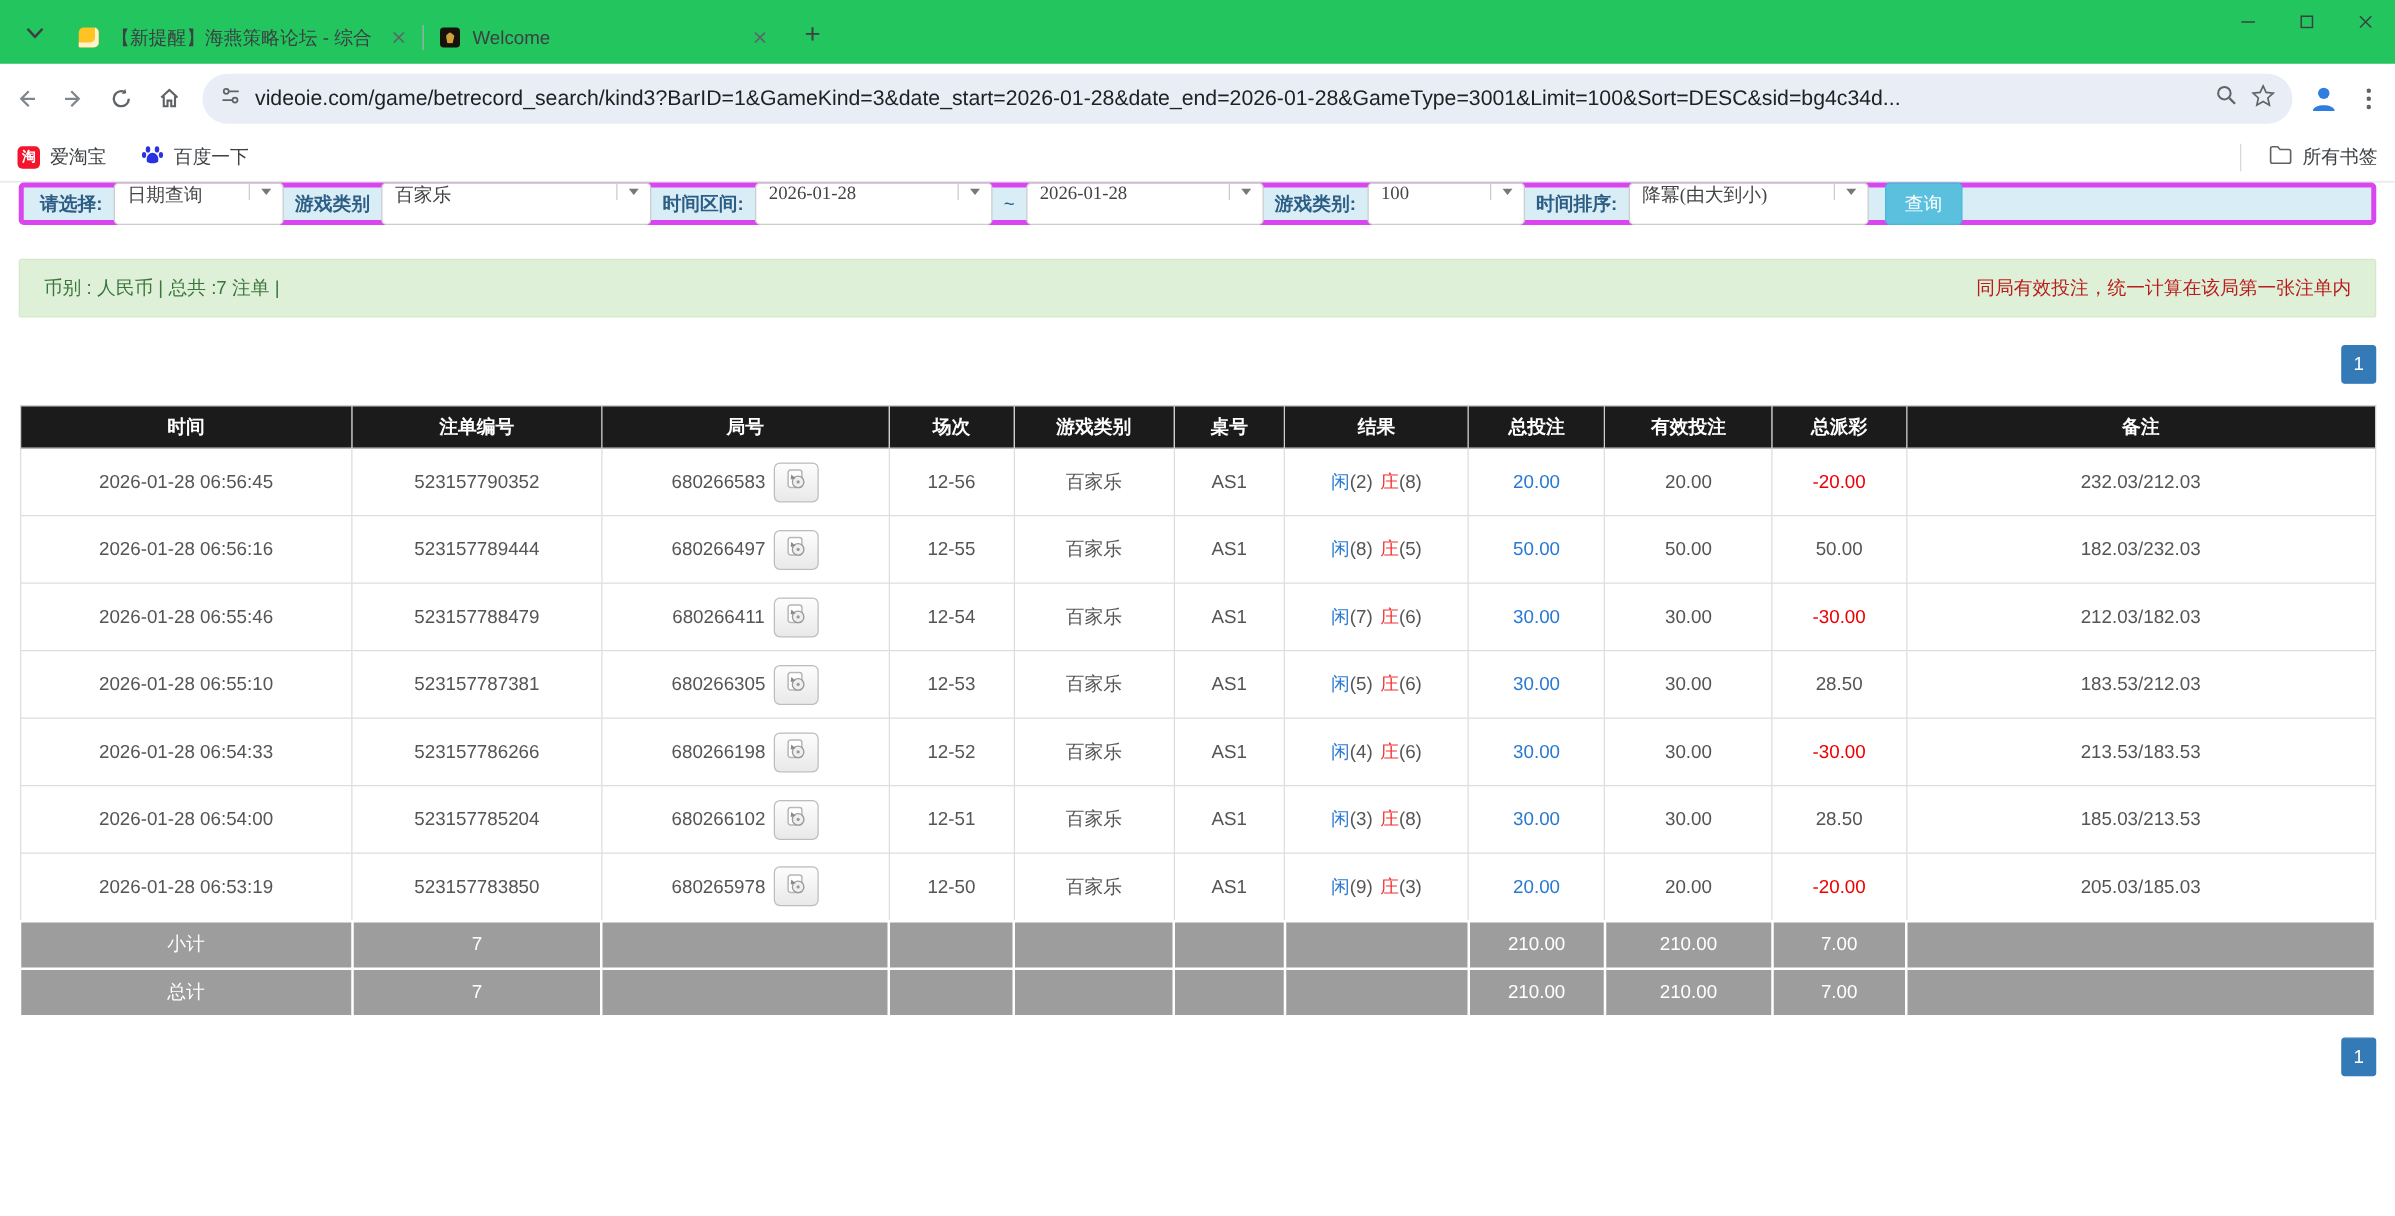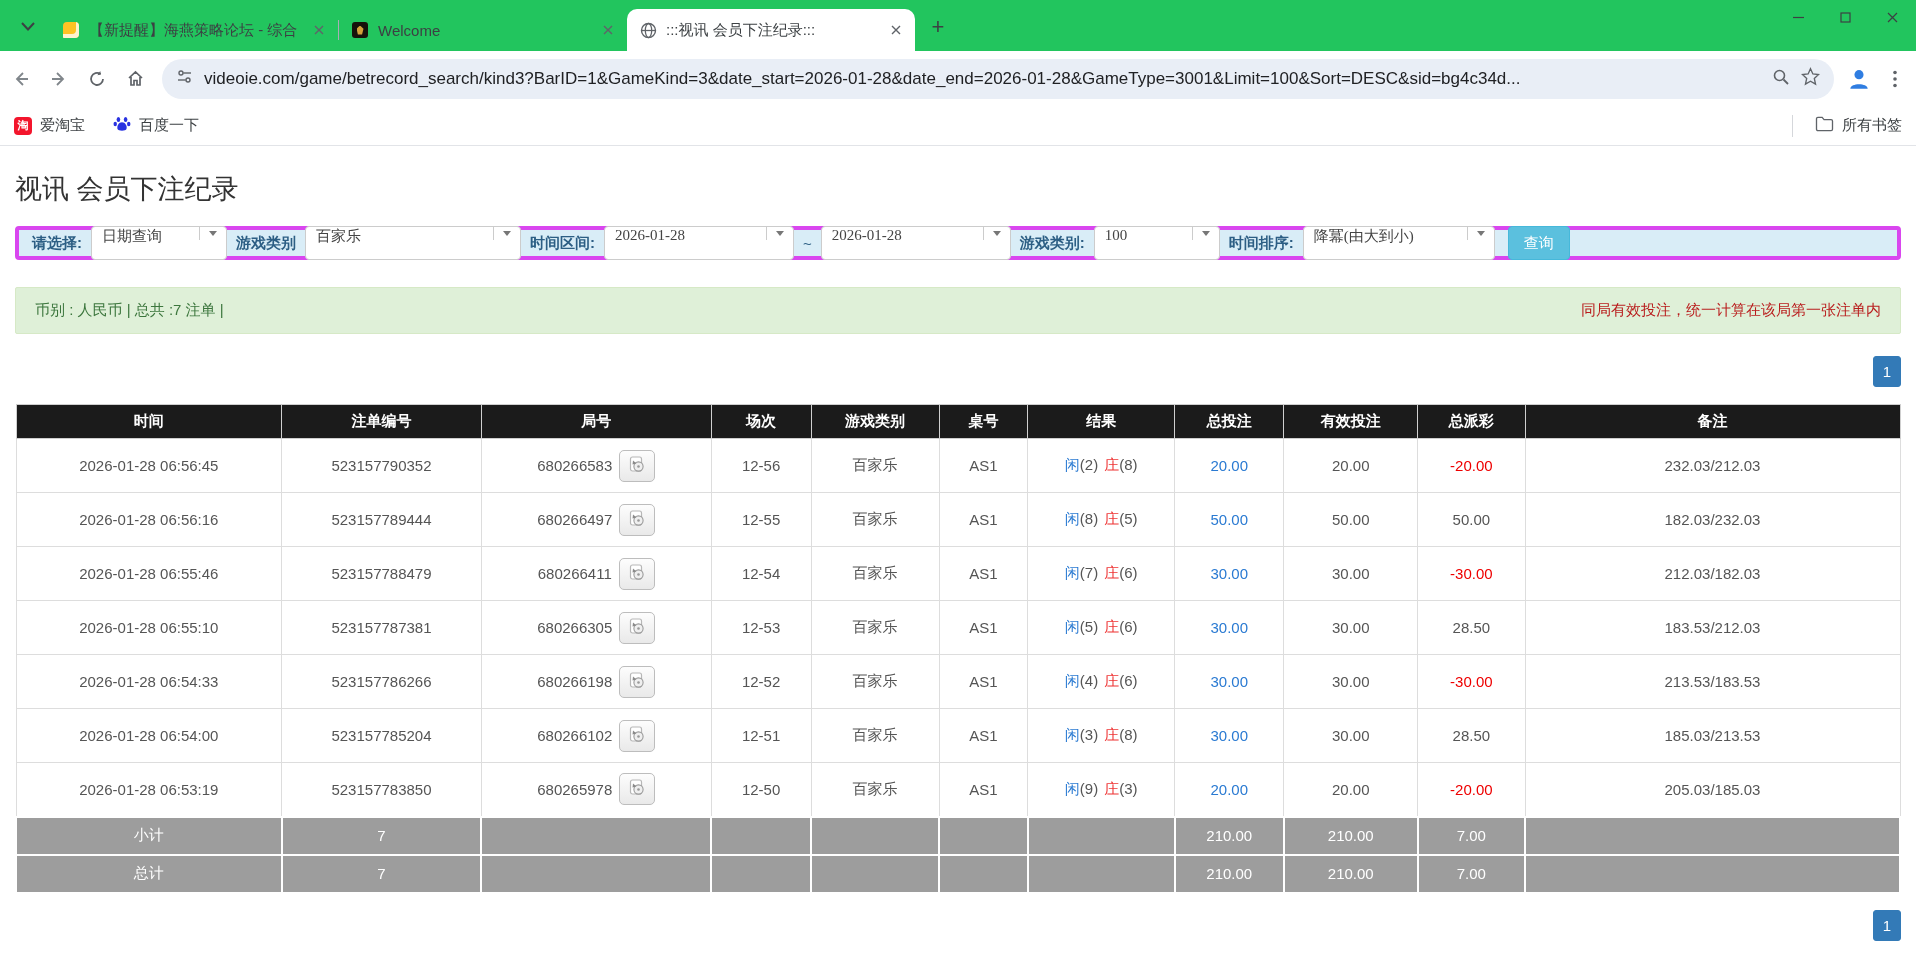--- a/index.html
+++ b/index.html
@@ -114,35 +114,20 @@
             <i></i>
           </span>
         </span>
       <span class="tab-title">Welcome</span>
       <span class="tab-close">
         <svg width="10" height="10" viewBox="0 0 10 10">
             <path d="M1 1 L9 9 M9 1 L1 9" stroke="#5f6368" stroke-width="1.4"></path>
           </svg>
       </span>
     </div>
-    <div class="tab active">
-      <span class="favicon">
-        <svg width="17" height="17" viewBox="0 0 16 16">
-            <circle cx="8" cy="8" r="6.6" fill="none" stroke="#5f6368" stroke-width="1.3"></circle>
-            <ellipse cx="8" cy="8" rx="3" ry="6.6" fill="none" stroke="#5f6368" stroke-width="1.2"></ellipse>
-            <path d="M1.5 8 H14.5" stroke="#5f6368" stroke-width="1.2"></path>
-          </svg>
-      </span>
-      <span class="tab-title">:::视讯 会员下注纪录:::</span>
-      <span class="tab-close">
-        <svg width="10" height="10" viewBox="0 0 10 10">
-            <path d="M1 1 L9 9 M9 1 L1 9" stroke="#5f6368" stroke-width="1.4"></path>
-          </svg>
-      </span>
-    </div>
     <button class="newtab-btn">+</button>
     <div class="win-controls">
       <button class="win-btn">
           <svg width="11" height="11" viewBox="0 0 11 11">
             <path d="M0 5.5 H11" stroke="#3c4043" stroke-width="1.2"></path>
           </svg>
         </button>
       <button class="win-btn">
           <svg width="11" height="11" viewBox="0 0 11 11">
             <rect x="1" y="1" width="9" height="9" fill="none" stroke="#3c4043" stroke-width="1.2"></rect>
@@ -240,21 +225,20 @@
               <path d="M1.5 3 C1.5 2 2.2 1.5 3 1.5 H7.5 L9.5 3.8 H17 C17.9 3.8 18.5 4.4 18.5 5.3 V14 C18.5 15 17.9 15.5 17 15.5 H3 C2.1 15.5 1.5 15 1.5 14 Z" fill="none" stroke="#5f6368" stroke-width="1.4"></path>
             </svg>
         </span>
         <span>所有书签</span>
       </span>
     </span>
   </div>
 </div>
 
 <div class="content">
-  <h1 class="page-title">视讯 会员下注纪录</h1>
 
   <div class="filter-panel">
     <span class="f-label">请选择:</span>
     <span class="select w-select1">
       <span class="val">日期查询</span>
       <span class="arrow">
           <span class="arrow-glyph"></span>
         </span>
     </span>
     <span class="f-label">游戏类别</span>

